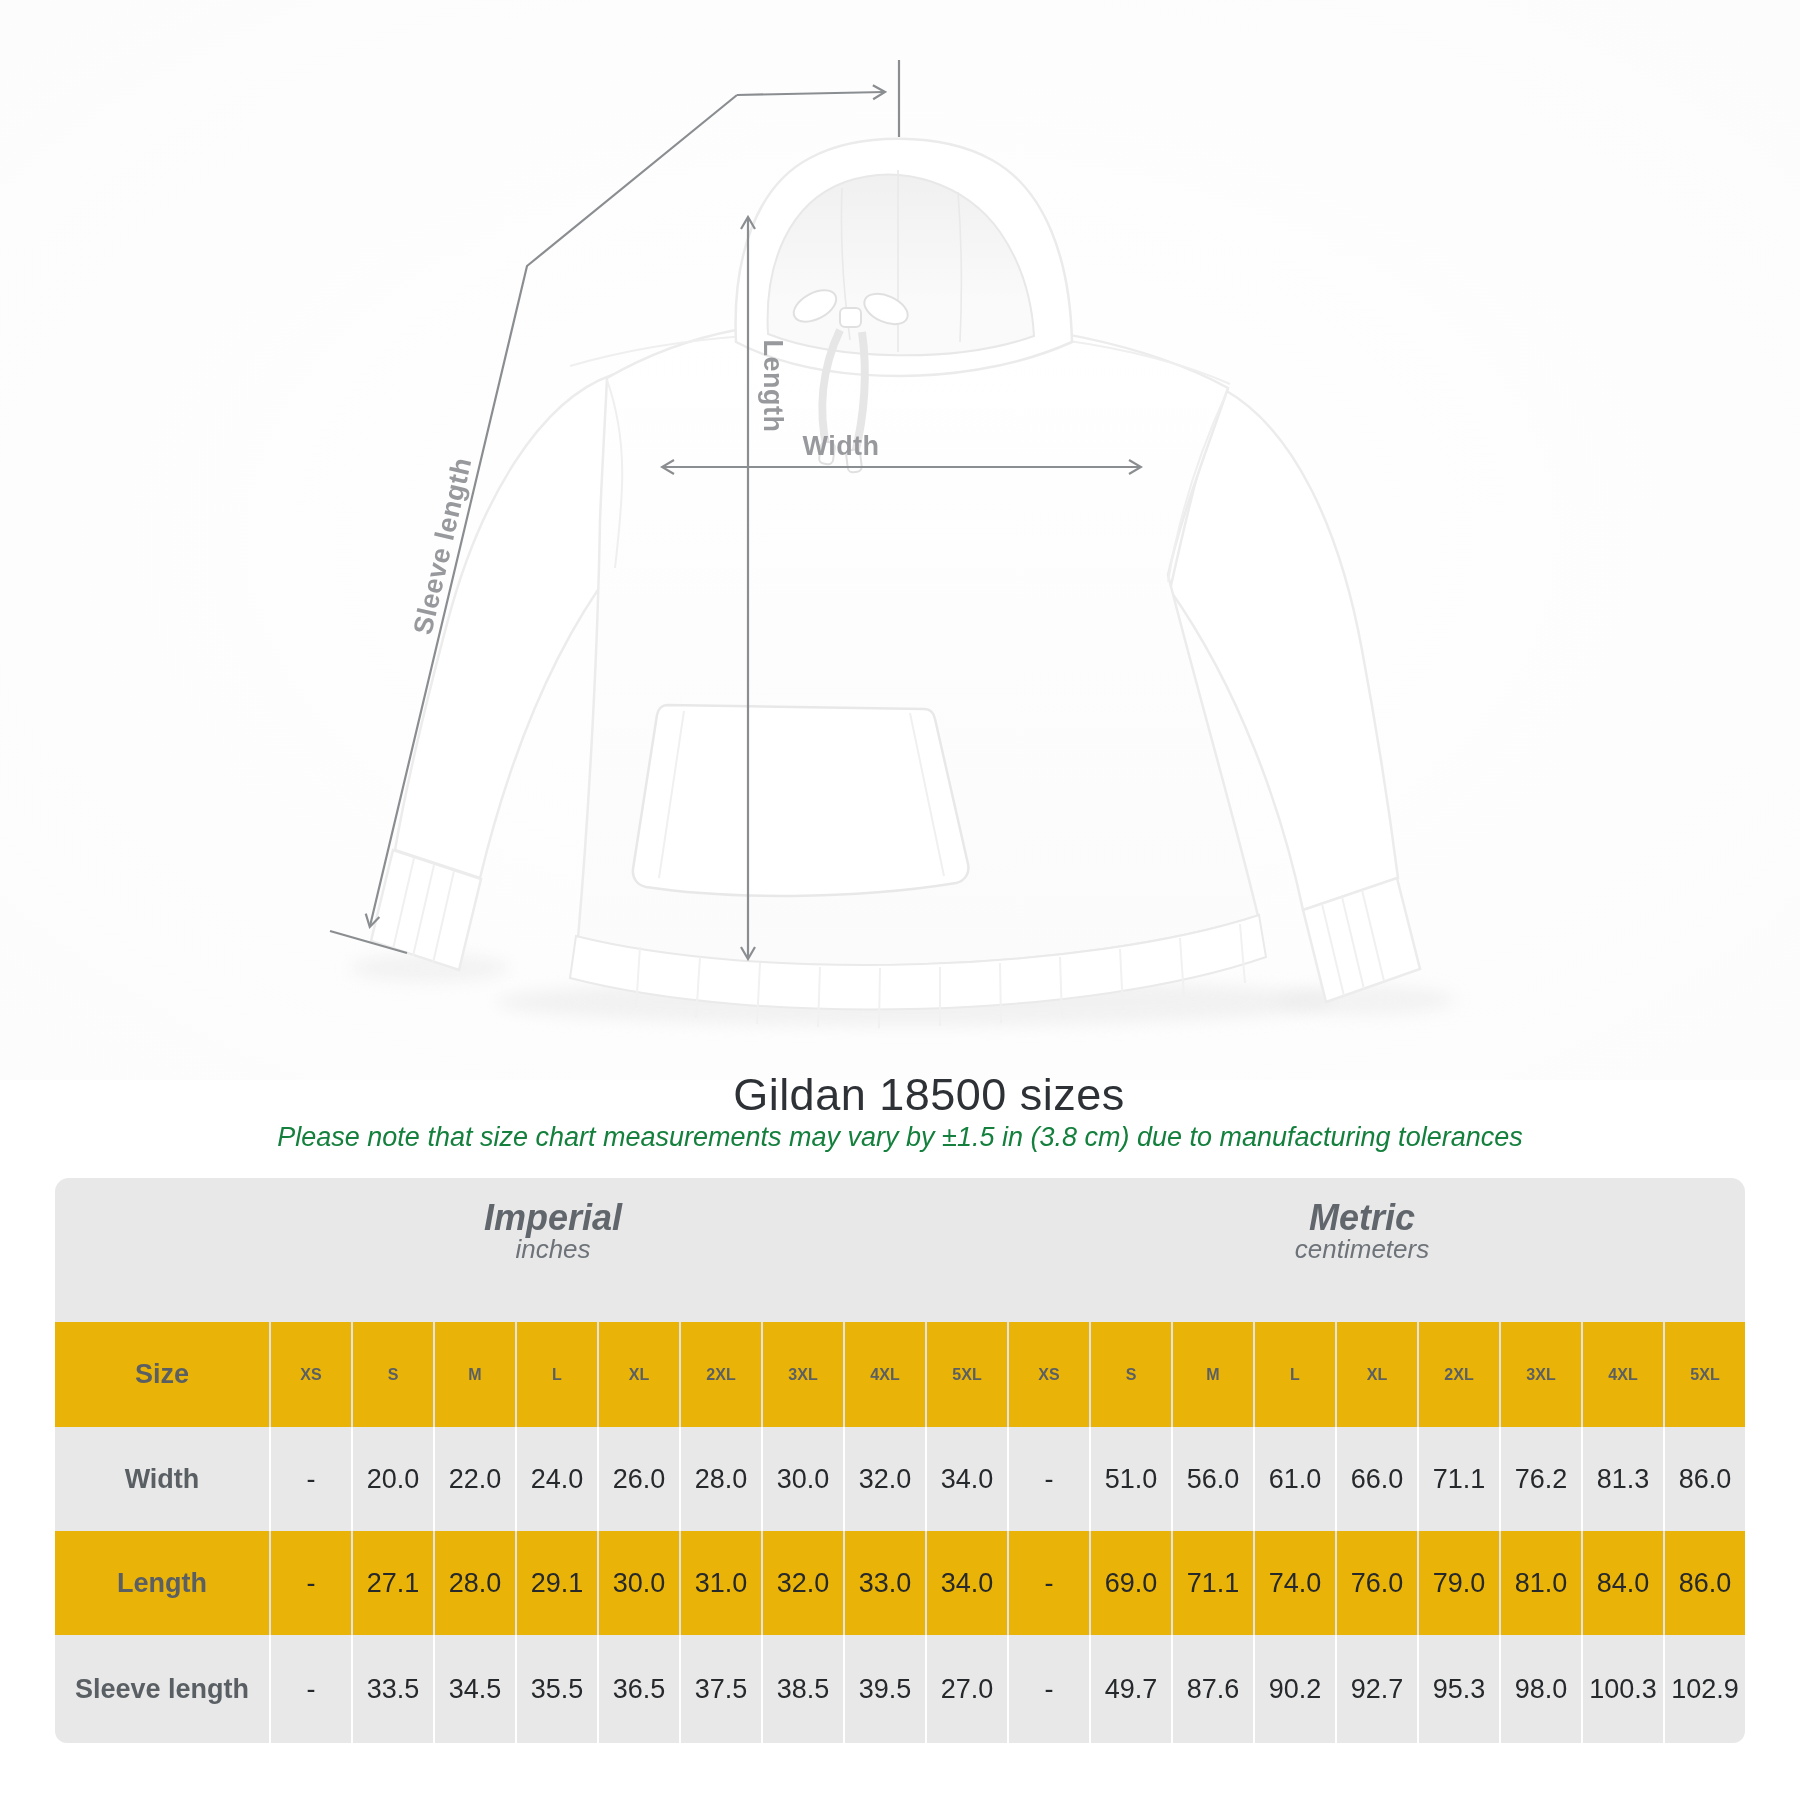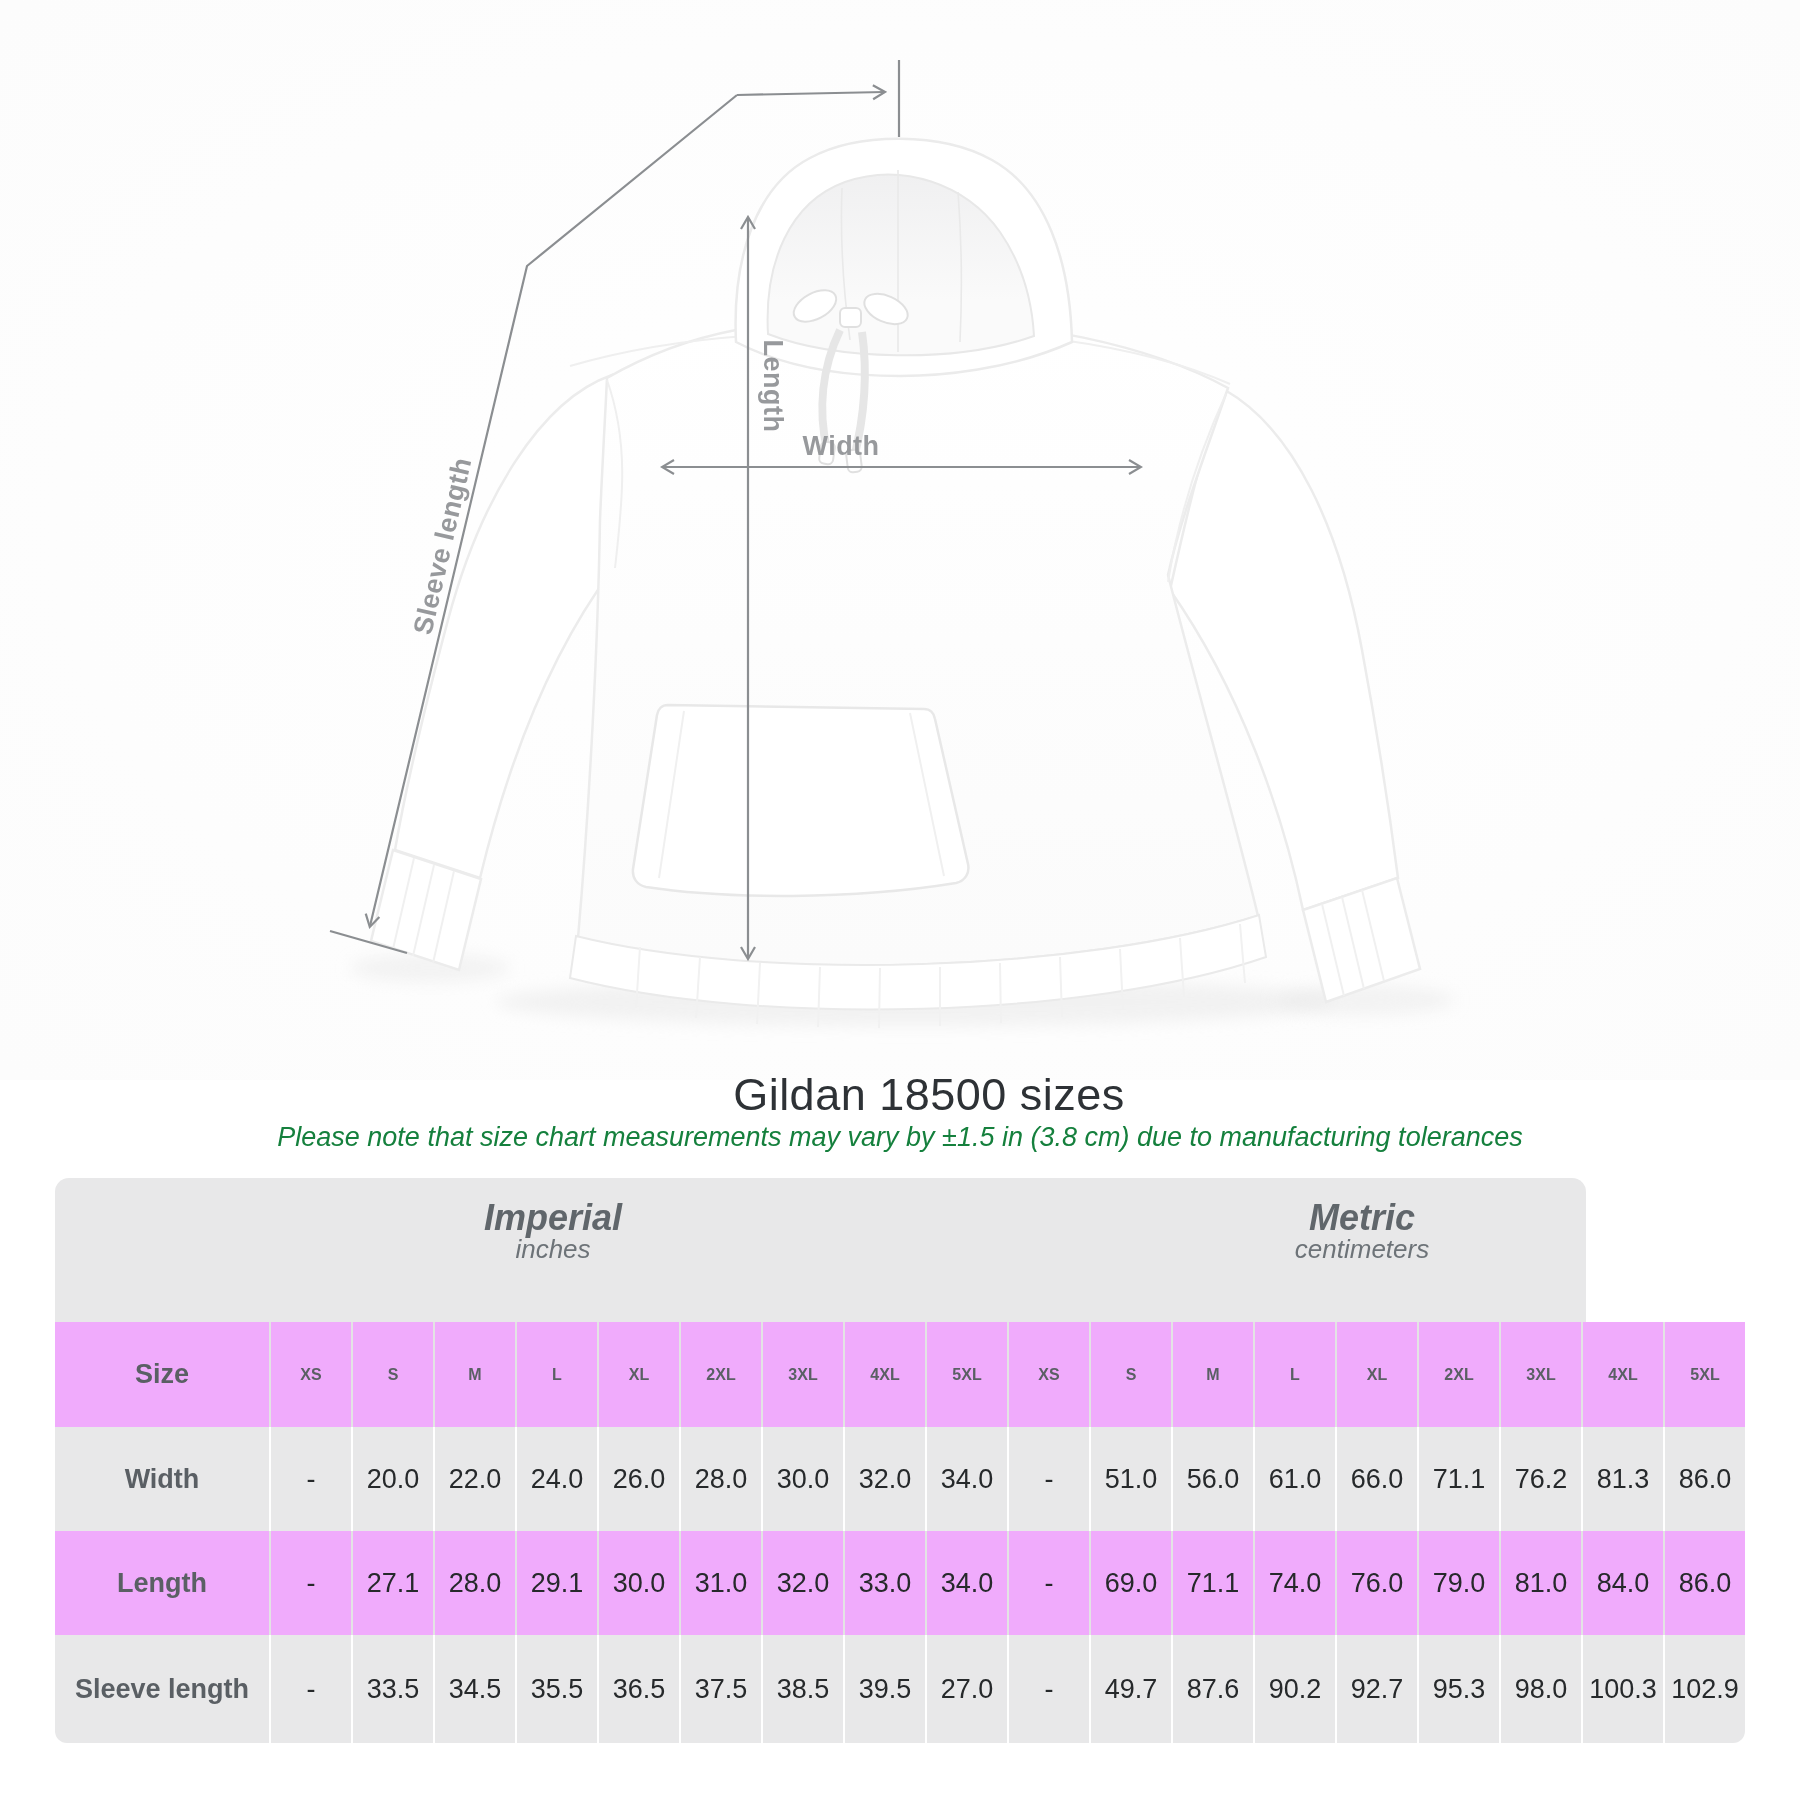--- a/index.html
+++ b/index.html
@@ -14,34 +14,34 @@
   #lbl-sleeve{left:443px;top:546px;transform:translate(-50%,-50%) rotate(-77deg);}
 
   
   .title{position:absolute;left:0;top:1072px;width:100%;text-align:center;
          font-size:45px;font-weight:normal;color:#2e3236;letter-spacing:.5px;line-height:1;padding-left:29px;}
   .subtitle{position:absolute;left:0;top:1123px;width:100%;text-align:center;
          font-size:27px;font-style:italic;color:#15803d;line-height:1.1;}
 
   
   .table-wrap{position:absolute;left:55px;top:1178px;width:1690px;height:565px;}
-  .band{position:absolute;left:0;top:0;width:1531px;height:144px;background:#e8e8e9;
+  .band{position:absolute;left:0;top:0;width:1690px;height:144px;background:#e8e8e9;
         border-radius:14px 14px 0 0;}
   .group{position:absolute;top:22px;transform:translateX(-50%);text-align:center;}
   #grp-imperial{left:498px;}
   #grp-metric{left:1307px;}
   .gname{font-size:36px;font-weight:bold;font-style:italic;color:#60666b;line-height:1;}
   .gunit{font-size:26px;font-style:italic;color:#6d7378;line-height:1;}
 
   .grid{position:absolute;left:0;top:144px;width:1690px;display:grid;
         grid-template-columns:214px repeat(18,1fr);
         grid-template-rows:105px 104px 104px 108px;}
   .cell{display:flex;align-items:center;justify-content:center;
         font-size:27px;color:#26292b;line-height:1;}
-  .r-white{background:#f0abfc;}
+  .r-white{background:#eab308;}
   .r-gray{background:#e8e8e9;}
   .sep-g{border-left:2px solid #e3e3e4;}
   .sep-w{border-left:2px solid #ffffff;}
   .head{font-weight:bold;font-size:16px;color:#5a5f64;}
   .rowlab{font-weight:bold;font-size:27px;color:#5a5f64;}
   .bl{border-bottom-left-radius:12px;}
   .br{border-bottom-right-radius:12px;}
 </style>
 </head>
 <body>

